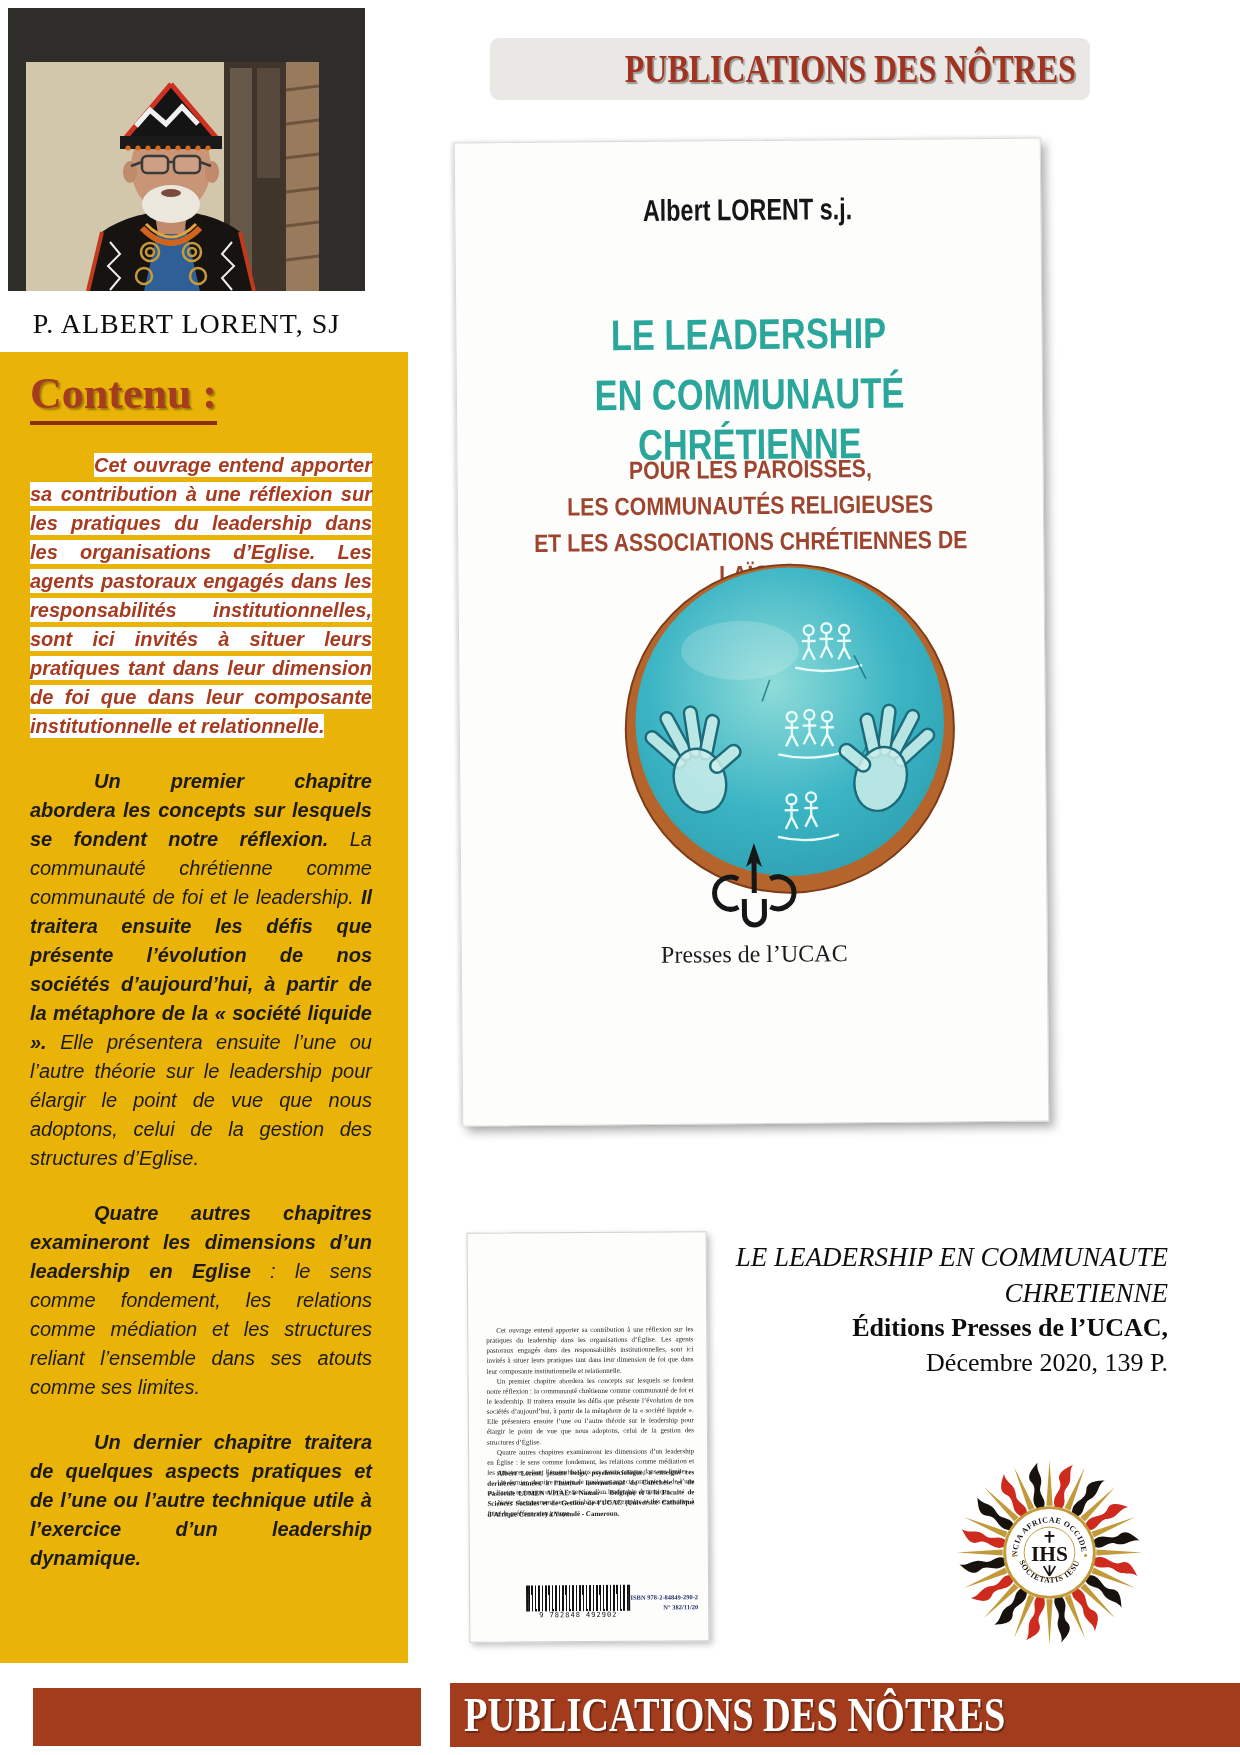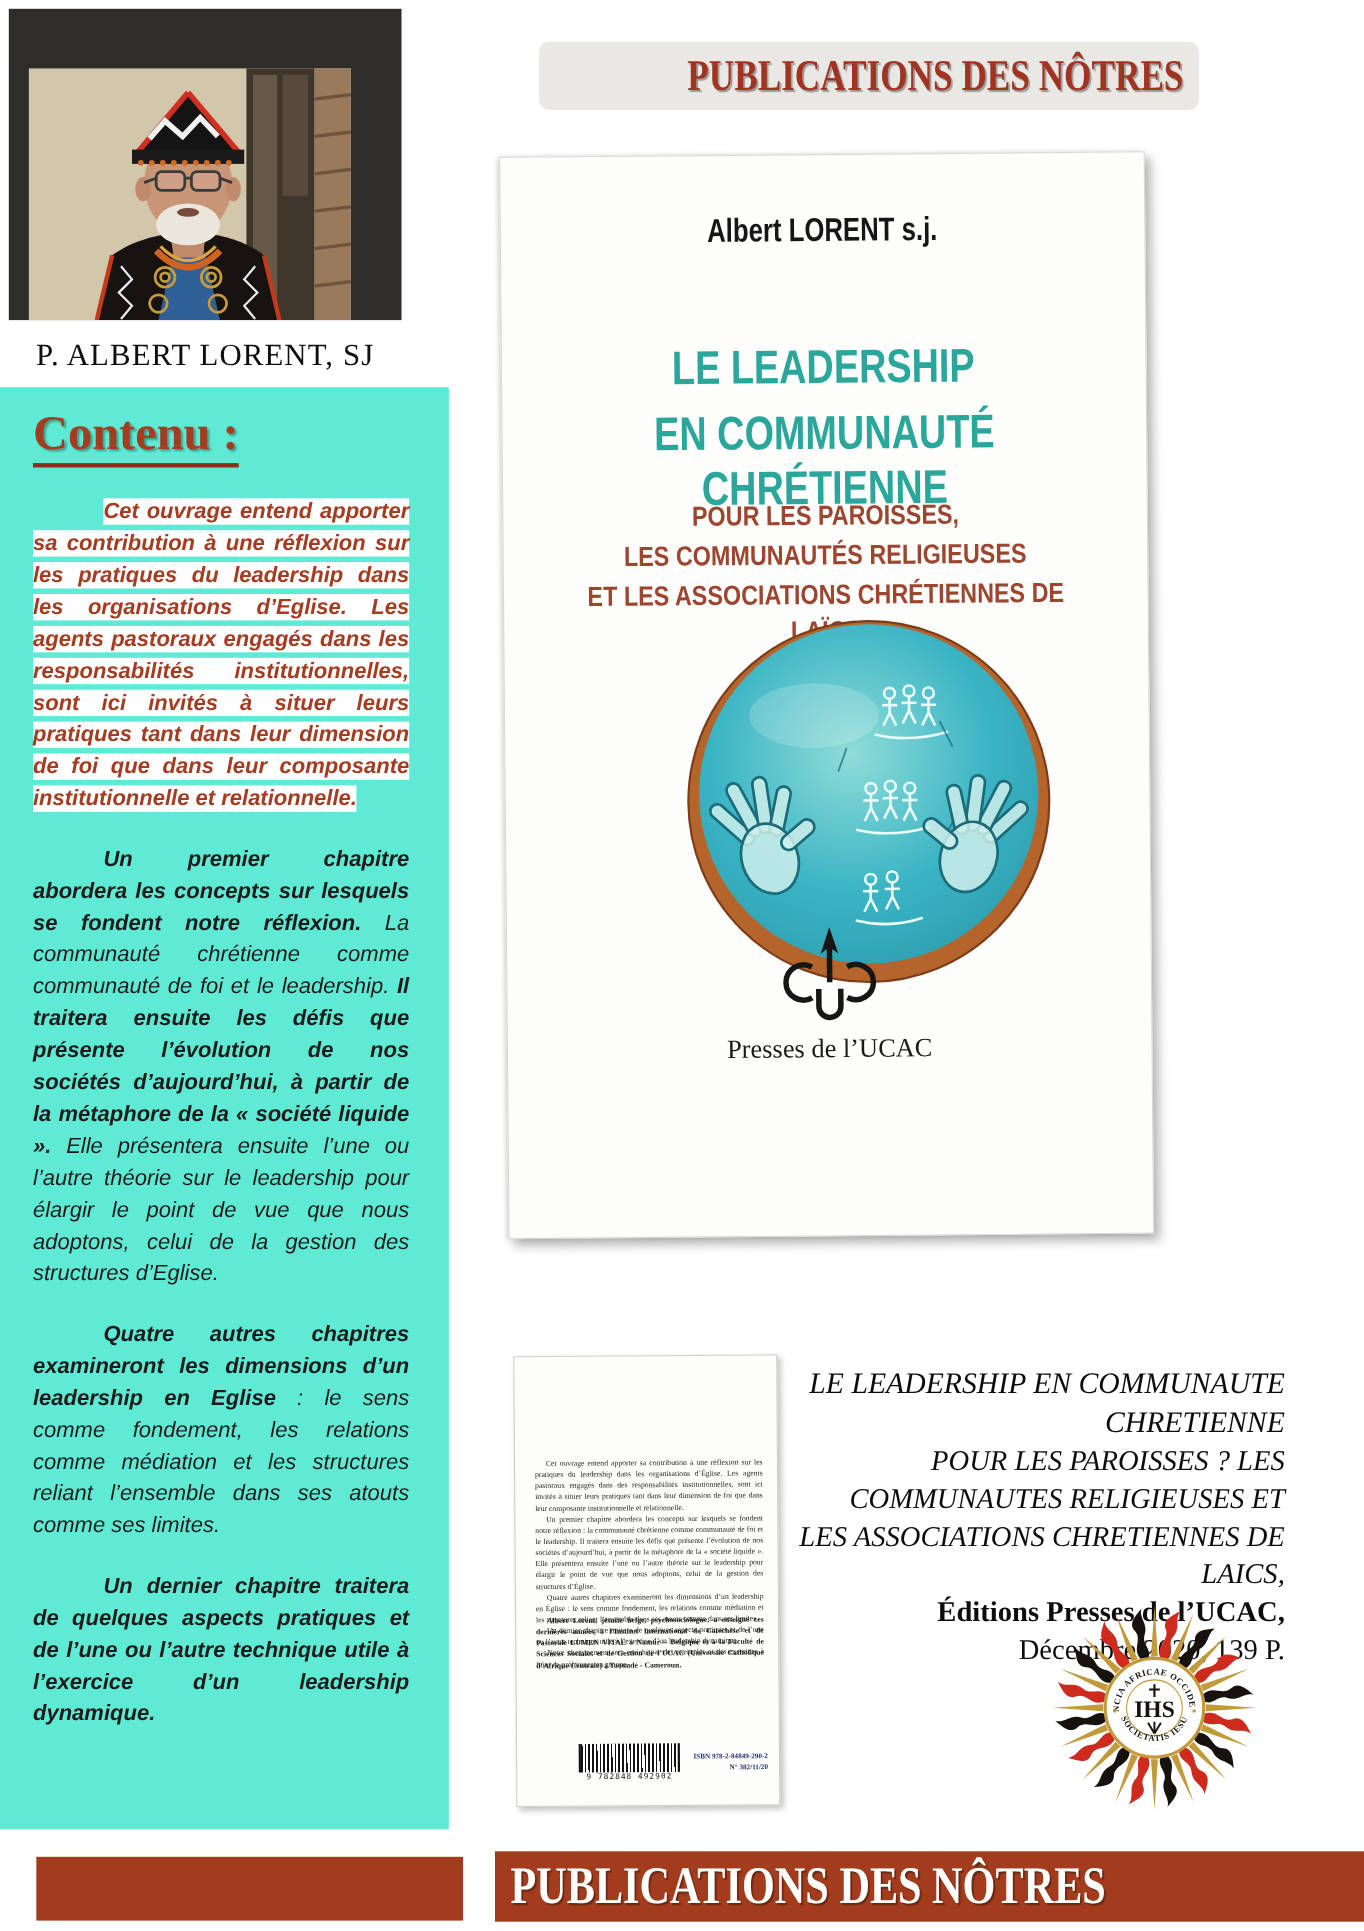--- a/index.html
+++ b/index.html
@@ -13,21 +13,21 @@
   .header-title{font-size:40px;color:#a03420;transform:scaleX(0.80);transform-origin:right center;
                 text-shadow:2px 2px 1px rgba(60,60,60,0.45);letter-spacing:0px;}
 
   
   .photo-frame{position:absolute;left:8px;top:8px;width:357px;height:283px;background:#2f2d2a;}
   .photo-frame svg{position:absolute;left:18px;top:54px;}
   .photo-caption{position:absolute;left:8px;top:308px;width:357px;text-align:center;
                  font-family:"Liberation Serif",serif;font-size:28px;color:#0e0e0e;letter-spacing:1px;}
 
   
-  .content-panel{position:absolute;left:0;top:352px;width:408px;height:1311px;background:#5eead4;box-sizing:border-box;padding-top:16px;}
+  .content-panel{position:absolute;left:0;top:352px;width:408px;height:1311px;background:#eab308;box-sizing:border-box;padding-top:16px;}
   .contenu-heading{display:inline-block;margin-left:30px;font-family:"Liberation Serif",serif;
                    font-weight:700;font-size:44px;color:#a63c1f;border-bottom:4px solid #8c2f17;
                    padding-bottom:2px;text-shadow:2px 2px 2px rgba(0,0,0,0.35);}
   .para{margin:26px 36px 0 30px;font-size:20px;line-height:1.45;text-align:justify;
         font-style:italic;text-indent:64px;}
   .red-para{color:#a63b20;font-weight:700;}
   .red-para .hl{background:#ffffff;box-decoration-break:clone;-webkit-box-decoration-break:clone;padding:1px 0;}
   .dark-para{color:#1d1b1a;}
   .dark-para.bold{font-weight:700;}
 
@@ -51,21 +51,21 @@
 
   
   .back-cover{position:absolute;left:468px;top:1232px;width:240px;height:410px;background:#fdfdfc;
               border:1px solid #cfcfcb;transform:rotate(-0.4deg);
               box-shadow:3px 3px 6px rgba(0,0,0,0.25);box-sizing:border-box;}
   .bc-text{position:absolute;left:18px;top:92px;right:13px;font-family:"Liberation Serif",serif;
            font-size:7px;line-height:1.45;color:#222;text-align:justify;}
   .bc-text p{margin:0;text-indent:10px;}
   .bc-bio{position:absolute;left:18px;top:228px;right:13px;font-family:"Liberation Serif",serif;
           font-size:7px;line-height:1.45;color:#1a1a1a;text-align:justify;font-weight:700;text-indent:10px;}
-  .barcode{position:absolute;left:56px;top:352px;width:92px;}
+  .barcode{position:absolute;left:56px;top:352px;width:104px;}
   .barcode .bars{height:26px;background:repeating-linear-gradient(90deg,#111 0 1.5px,#fff 1.5px 3.4px);
                  border-left:2px solid #111;border-right:2px solid #111;}
   .barcode-num{font-family:"DejaVu Sans Mono",monospace;font-size:7px;color:#111;text-align:center;letter-spacing:1px;}
   .isbn{position:absolute;right:10px;top:360px;text-align:right;font-family:"Liberation Serif",serif;
         font-size:6.5px;color:#23306b;line-height:1.5;font-weight:700;}
 
   
   .biblio{position:absolute;left:726px;top:1240px;width:442px;text-align:right;
           font-family:"Liberation Serif",serif;color:#0d0d0d;line-height:1.32;}
   .biblio-title{font-size:27px;font-style:italic;font-weight:400;}
@@ -299,21 +299,20 @@
       <div class="barcode-num">9 782848 492902</div>
     </div>
     <div class="isbn">
       <div>ISBN 978-2-84849-290-2</div>
       <div>N° 382/11/20</div>
     </div>
   </div>
 
   <div class="biblio">
     <div class="biblio-title">LE LEADERSHIP EN COMMUNAUTE CHRETIENNE</div>
-    <div class="biblio-sub">POUR LES PAROISSES ? LES COMMUNAUTES RELIGIEUSES ET LES ASSOCIATIONS CHRETIENNES DE LAICS,</div>
     <div class="biblio-pub">Éditions Presses de l’UCAC,</div>
     <div class="biblio-date">Décembre 2020, 139 P.</div>
   </div>
 
   <div class="emblem-wrap">
     <svg width="195" height="195" viewBox="-100 -100 200 200">
       <defs>
         <path id="ray-straight" d="M 0,-95 L 3.2,-48 L -3.2,-48 Z"></path>
         <path id="ray-flame" d="M -3,-46 C -11,-58 2,-64 -4,-74 C -9,-82 0,-88 6,-93 C 2,-84 10,-78 4,-68 C 0,-60 9,-54 3,-46 Z"></path>
         <path id="ring-top" d="M -33,2 A 33,33 0 0 1 33,2"></path>

